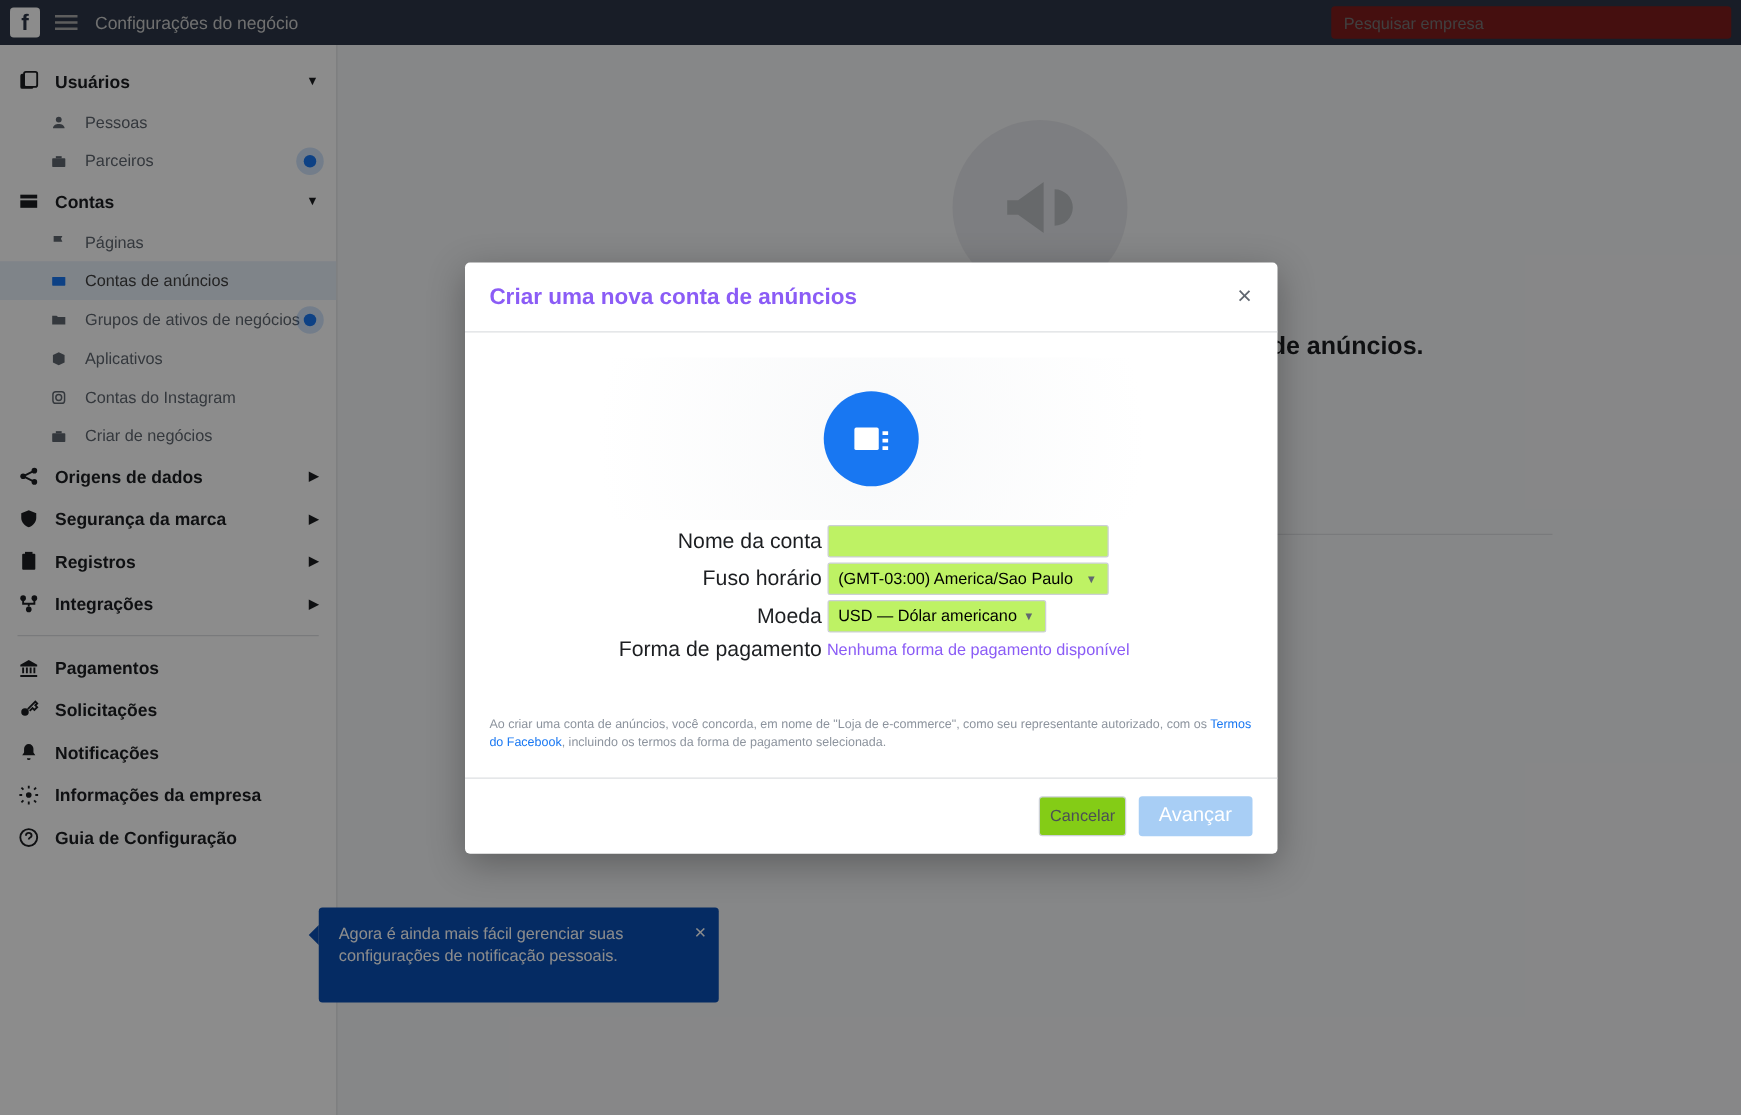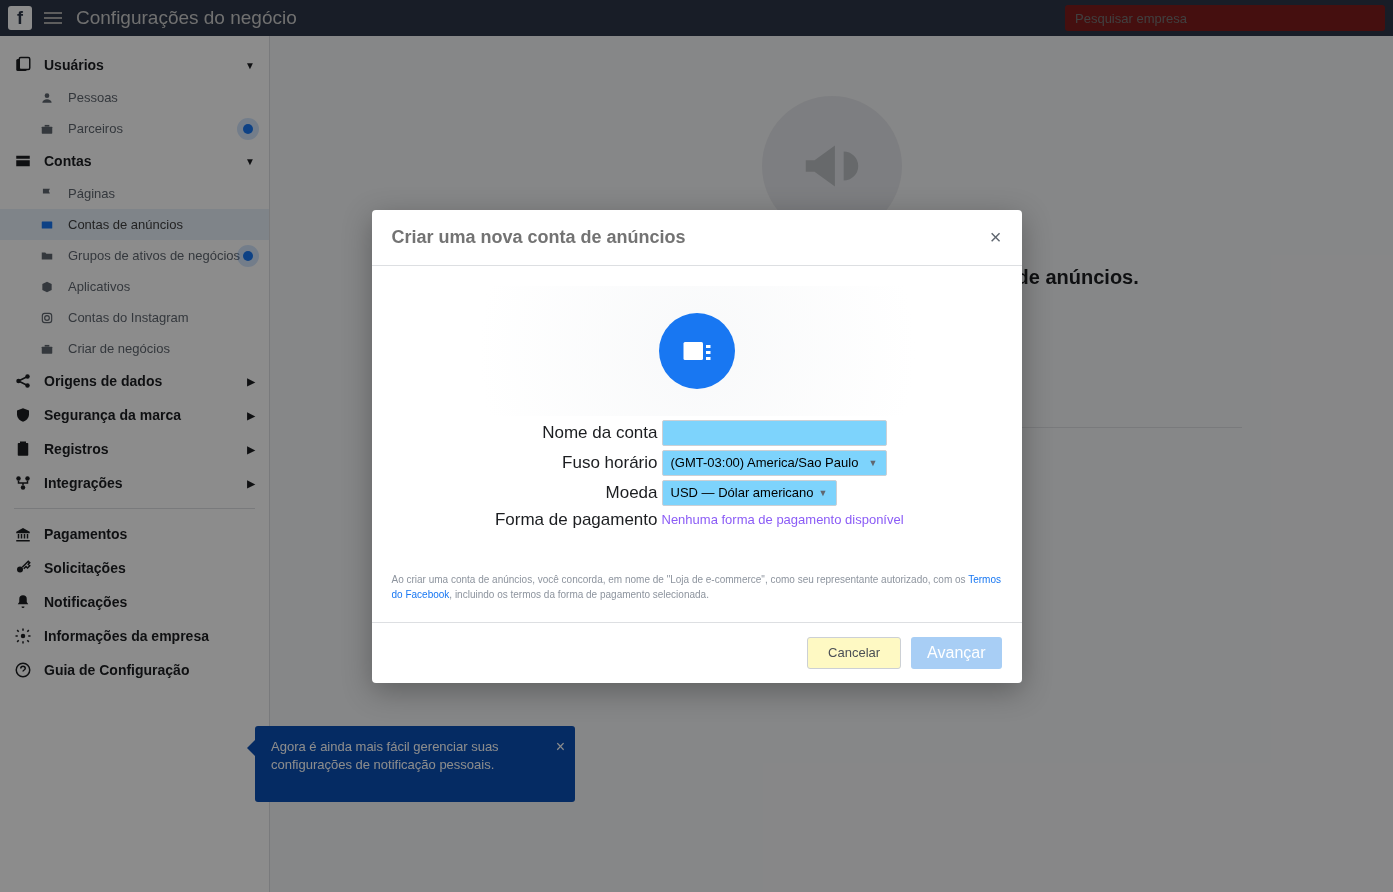--- a/index.html
+++ b/index.html
@@ -2,21 +2,21 @@
 <html><head>
 <meta charset="utf-8">
 <style>
 * { margin: 0; padding: 0; box-sizing: border-box; font-family: Helvetica, Arial, sans-serif; }
 body { background: #f5f6f7; overflow: hidden; width: 1393px; height: 892px; position: relative; }
 
 .topbar { height: 36px; background: #2c3647; display: flex; align-items: center; padding: 0 8px; color: #ccc; }
 .fb-logo { width: 24px; height: 24px; background: #fff; border-radius: 3px; display: flex; align-items: center; justify-content: center; color: #2c3647; font-weight: bold; font-size: 18px; margin-right: 12px; }
 .hamburger { width: 18px; margin-right: 14px; cursor: pointer; }
 .hamburger div { height: 2px; background: #aaa; margin: 3px 0; }
-.topbar-title { font-size: 19px; color: #ccc; text-align: center; }
+.topbar-title { font-size: 14px; color: #ccc; text-align: center; }
 .search-box { margin-left: auto; width: 320px; height: 26px; background: #7f1d1d; border-radius: 3px; padding: 0 10px; color: #8d949e; font-size: 13px; display: flex; align-items: center; border: none; }
 
 .sidebar { position: absolute; top: 36px; left: 0; width: 270px; bottom: 0; background: #fff; border-right: 1px solid #dddfe2; padding-top: 12px; }
 .side-section { padding: 8px 14px; display: flex; align-items: center; font-size: 14px; font-weight: 600; color: #1c1e21; cursor: pointer; }
 .side-section .caret { margin-left: auto; font-size: 10px; }
 .side-sub { padding: 8px 14px 8px 40px; display: flex; align-items: center; font-size: 13px; color: #606770; cursor: pointer; position: relative; }
 .side-sub.active { background: #e7f0fa; color: #404040; }
 .side-sub.active .sub-icon { color: #1877f2; }
 .sub-icon { width: 16px; margin-right: 12px; color: #606770; display: inline-flex; }
 .section-icon { width: 18px; margin-right: 12px; color: #1c1e21; display: inline-flex; }
@@ -29,34 +29,34 @@
 .empty-title { font-size: 20px; font-weight: 600; color: #1c1e21; margin-bottom: 20px; }
 .add-btn { background: #0a4fb5; color: #fff; border: none; padding: 10px 20px; font-size: 14px; font-weight: 600; border-radius: 4px; cursor: pointer; display: inline-flex; align-items: center; }
 .add-btn::before { content: "+"; margin-right: 8px; font-size: 16px; }
 .sub-section { margin-top: 80px; border-top: 1px solid #dddfe2; padding-top: 20px; text-align: left; max-width: 820px; margin-left: auto; margin-right: auto; }
 .sub-section h3 { font-size: 16px; font-weight: 600; }
 .sub-section p { font-size: 13px; color: #606770; margin-top: 6px; }
 
 .overlay { position: absolute; inset: 0; background: rgba(0,0,0,0.45); display: flex; align-items: center; justify-content: center; }
 .modal { width: 650px; background: #fff; border-radius: 4px; overflow: hidden; box-shadow: 0 8px 30px rgba(0,0,0,0.3); }
 .modal-header { padding: 16px 20px; border-bottom: 1px solid #dddfe2; display: flex; align-items: center; }
-.modal-header h2 { font-size: 18px; font-weight: 600; color: #737373; }
+.modal-header h2 { font-size: 18px; font-weight: 600; color: #8b5cf6; }
 .modal-close { margin-left: auto; font-size: 20px; color: #606770; cursor: pointer; }
 .modal-body { padding: 20px; position: relative; }
 .modal-graphic { height: 130px; display: flex; align-items: center; justify-content: center; position: relative; background: radial-gradient(circle, #f8f9fa 0%, #fff 70%); }
 .modal-icon { width: 76px; height: 76px; background: #1877f2; border-radius: 50%; display: flex; align-items: center; justify-content: center; }
 .form-row { display: flex; align-items: center; margin: 4px 0; }
 .form-label { width: 270px; text-align: right; padding-right: 4px; font-size: 17px; color: #1c1e21; }
-.form-input { flex: 0 0 225px; height: 26px; border: 1px solid #ccd0d5; border-radius: 2px; padding: 0 8px; font-size: 13px; background: #7dd3fc; display: flex; align-items: center; justify-content: space-between; }
+.form-input { flex: 0 0 225px; height: 26px; border: 1px solid #ccd0d5; border-radius: 2px; padding: 0 8px; font-size: 13px; background: #bef264; display: flex; align-items: center; justify-content: space-between; }
 .form-static { font-size: 13px; color: #8b5cf6; }
 .dropdown-caret { font-size: 9px; color: #606770; }
 .disclaimer { font-size: 10px; color: #8d949e; margin-top: 42px; line-height: 1.5; }
 .disclaimer a { color: #1877f2; text-decoration: none; }
 .modal-footer { padding: 14px 20px; border-top: 1px solid #dddfe2; display: flex; justify-content: flex-end; gap: 10px; }
-.btn-cancel { background: #fef9c3; border: 1px solid #ccd0d5; color: #4b4f56; padding: 7px 20px; font-size: 13px; border-radius: 3px; cursor: pointer; }
+.btn-cancel { background: #84cc16; border: 1px solid #ccd0d5; color: #4b4f56; padding: 7px 8px; font-size: 13px; border-radius: 3px; cursor: pointer; }
 .btn-next { background: #a8cef5; border: none; color: #fff; padding: 7px 16px; font-size: 16px; border-radius: 3px; cursor: pointer; }
 
 .tooltip { position: absolute; bottom: 90px; left: 255px; width: 320px; background: #0a4fb5; color: #fff; padding: 12px 30px 28px 16px; font-size: 13px; border-radius: 3px; line-height: 1.4; }
 .tooltip::before { content: ""; position: absolute; left: -8px; top: 14px; border: 8px solid transparent; border-right-color: #0a4fb5; border-left: none; }
 .tooltip-close { position: absolute; top: 10px; right: 10px; cursor: pointer; font-size: 16px; }
 </style>
 </head>
 <body>
 
 <div class="topbar">

